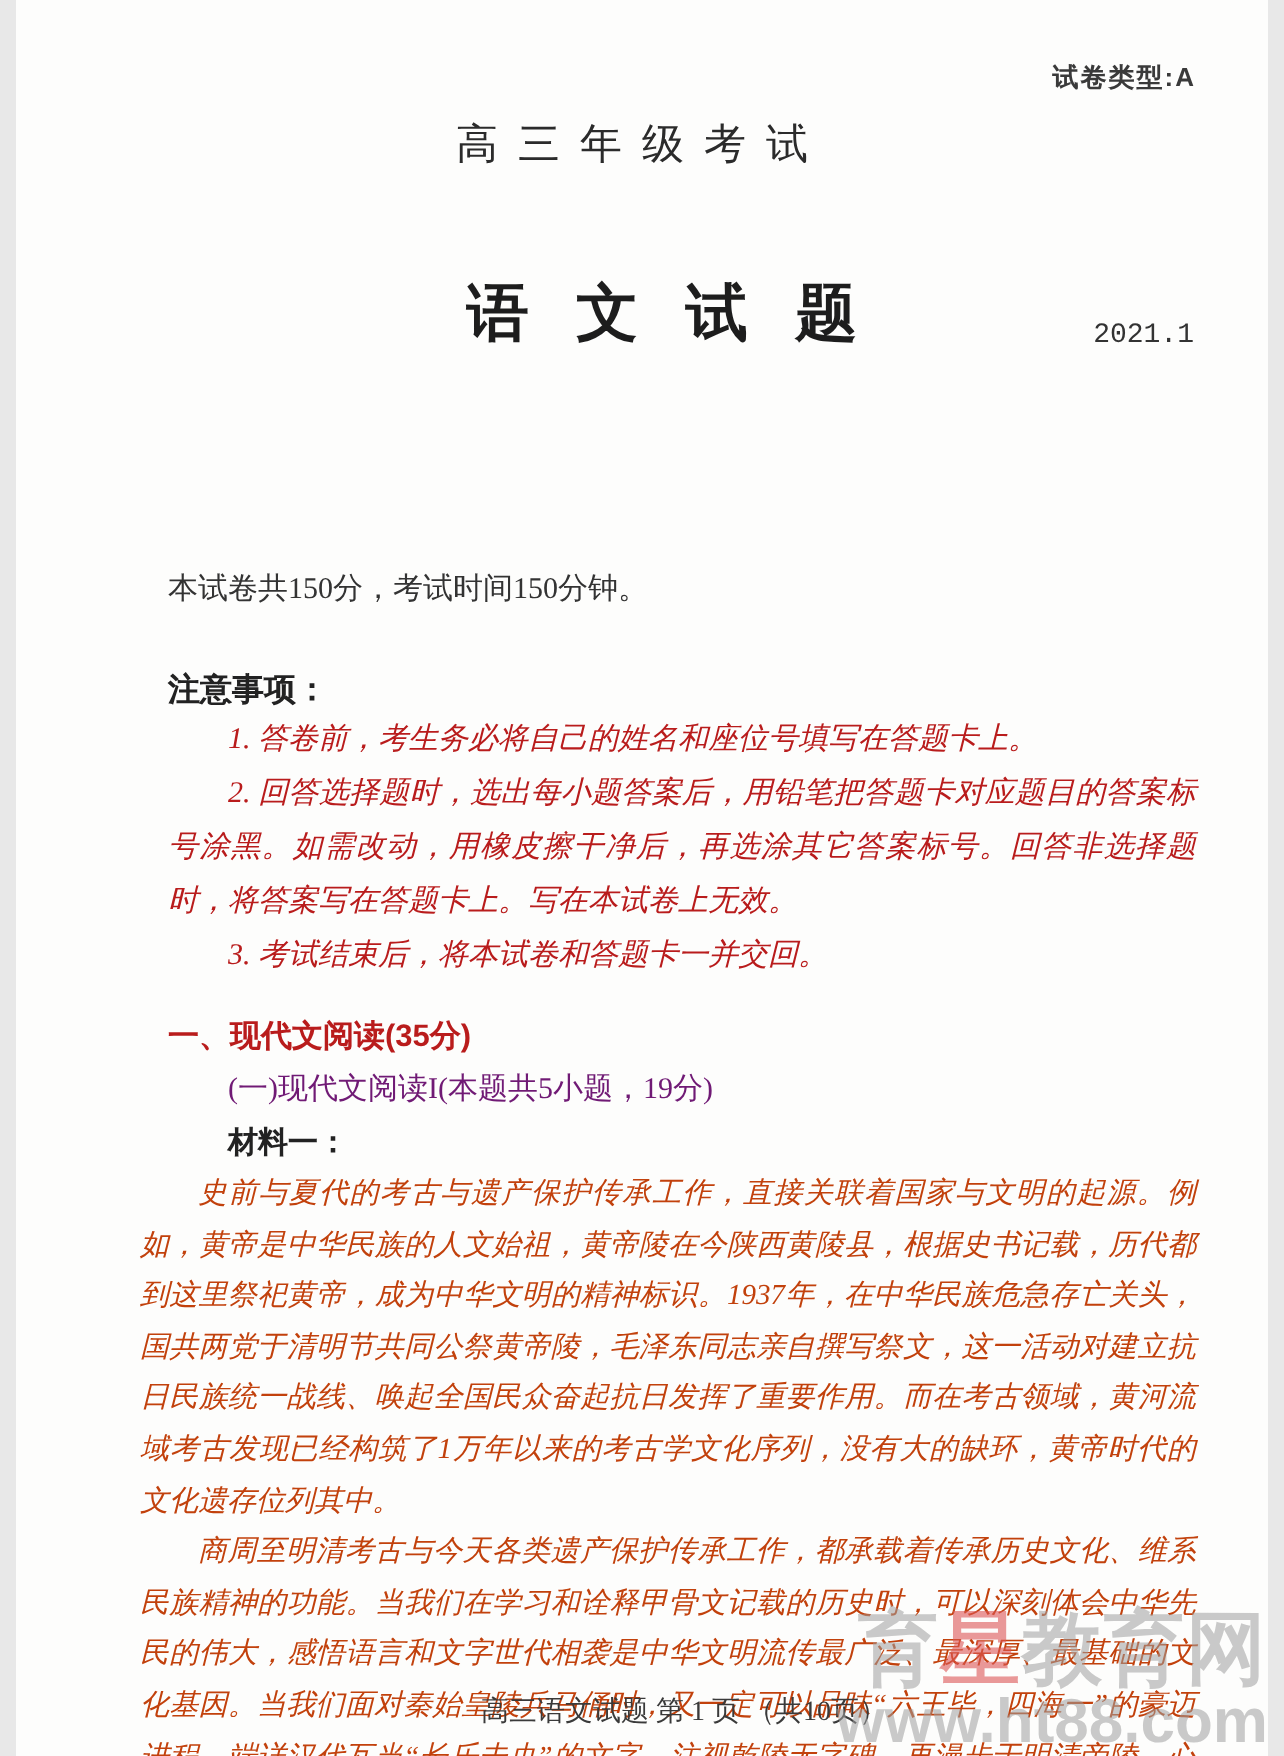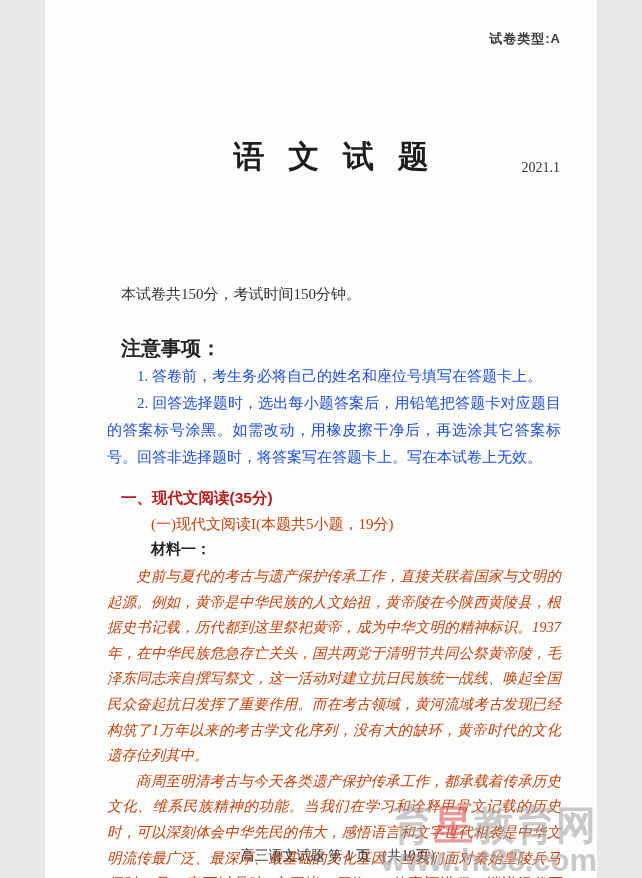--- a/index.html
+++ b/index.html
@@ -1,21 +1,21 @@
 <!DOCTYPE html>
 <html><head>
 <meta charset="utf-8">
 <style>
   * { margin: 0; padding: 0; box-sizing: border-box; }
   html, body { background: #e8e8e8; }
   body { font-family: "Liberation Serif", "DejaVu Serif", serif; }
 
   .paper {
     position: relative;
-    width: 552px;
+    width: 626px;
     height: 878px;
     margin: 0 auto;
     background: #fdfdfc;
     color: #2e2e2e;
     overflow: hidden;
   }
 
   .paper-type {
     position: absolute;
     top: 30px;
@@ -50,20 +50,21 @@
     color: #1d1d1d;
     padding-left: 28px;
   }
 
   .date {
     position: absolute;
     top: 160px;
     right: 37px;
     font-size: 14px;
     color: #333;
+    font-family: Liberation Mono, monospace;
   }
 
   .content {
     position: absolute;
     top: 256px;
     left: 62px;
     right: 36px;
   }
 
   .exam-info {
@@ -71,55 +72,57 @@
     font-size: 15px;
     color: #333;
     margin-top: 29px;
   }
 
   .notice-heading {
     margin-top: 31px;
     margin-left: 14px;
     font-family: "Liberation Sans", "DejaVu Sans", sans-serif;
     font-weight: bold;
-    font-size: 20px;
+    font-size: 16px;
     color: #222;
   }
 
   .notice-item {
+    margin-left: 14px;
     font-size: 15px;
     line-height: 27px;
     text-indent: 2em;
     text-align: justify;
-    color: #1d4ed8;
+    color: #b91c1c;
+    font-style: italic;
   }
   .notice-item:first-of-type { margin-top: 1px; }
 
   .section-heading {
     margin-top: 13px;
     margin-left: 14px;
     font-family: "Liberation Sans", "DejaVu Sans", sans-serif;
     font-weight: bold;
     font-size: 15.5px;
     color: #b91c1c;
     line-height: 27px;
   }
 
   .section-subheading,
   .section-instruction {
     margin-left: 14px;
     font-size: 15px;
     line-height: 27px;
     text-indent: 2em;
-    color: #c2410c;
+    color: #701a75;
   }
 
   .material-label {
     margin-left: 14px;
-    font-family: Liberation Mono, monospace;
+    font-family: Liberation Serif, serif;
     font-weight: bold;
     font-size: 15px;
     line-height: 26px;
     text-indent: 2em;
     color: #222;
   }
 
   .material-paragraph {
     font-size: 14.5px;
     line-height: 25.6px;
@@ -164,33 +167,35 @@
     letter-spacing: 0px;
   }
 </style>
 </head>
 <body>
 
 <div class="paper">
 
   <div class="paper-type">试卷类型:A</div>
 
+  <div class="exam-title">高三年级考试</div>
 
   <div class="subject-title">语 文 试 题</div>
 
   <div class="date">2021.1</div>
 
   <div class="content">
 
     <div class="exam-info">本试卷共150分，考试时间150分钟。</div>
 
     <div class="notice-heading">注意事项：</div>
 
     <p class="notice-item">1. 答卷前，考生务必将自己的姓名和座位号填写在答题卡上。</p>
     <p class="notice-item">2. 回答选择题时，选出每小题答案后，用铅笔把答题卡对应题目的答案标号涂黑。如需改动，用橡皮擦干净后，再选涂其它答案标号。回答非选择题时，将答案写在答题卡上。写在本试卷上无效。</p>
+    <p class="notice-item">3. 考试结束后，将本试卷和答题卡一并交回。</p>
 
     <div class="section-heading">一、现代文阅读(35分)</div>
 
     <div class="section-subheading">(一)现代文阅读I(本题共5小题，19分)</div>
 
 
     <div class="material-label">材料一：</div>
 
     <p class="material-paragraph">史前与夏代的考古与遗产保护传承工作，直接关联着国家与文明的起源。例如，黄帝是中华民族的人文始祖，黄帝陵在今陕西黄陵县，根据史书记载，历代都到这里祭祀黄帝，成为中华文明的精神标识。1937年，在中华民族危急存亡关头，国共两党于清明节共同公祭黄帝陵，毛泽东同志亲自撰写祭文，这一活动对建立抗日民族统一战线、唤起全国民众奋起抗日发挥了重要作用。而在考古领域，黄河流域考古发现已经构筑了1万年以来的考古学文化序列，没有大的缺环，黄帝时代的文化遗存位列其中。</p>
     <p class="material-paragraph">商周至明清考古与今天各类遗产保护传承工作，都承载着传承历史文化、维系民族精神的功能。当我们在学习和诠释甲骨文记载的历史时，可以深刻体会中华先民的伟大，感悟语言和文字世代相袭是中华文明流传最广泛、最深厚、最基础的文化基因。当我们面对秦始皇陵兵马俑时，又一定可以品味“六王毕，四海一”的豪迈进程。端详汉代瓦当“长乐未央”的文字，注视乾陵无字碑，再漫步于明清帝陵，心中定会感慨万千。这些收藏在博物馆里的文物、陈列在广阔大地上的遗产、书写在古籍里的文字，能够让我们触摸</p>

